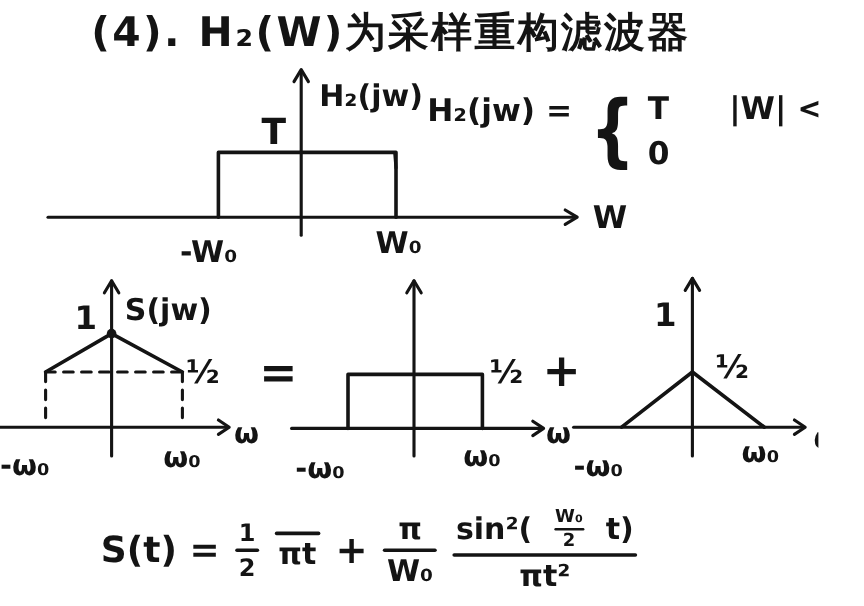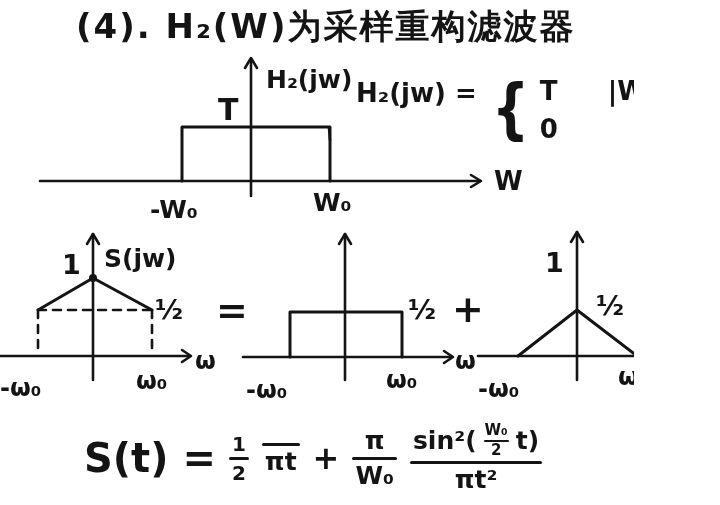--- a/index.html
+++ b/index.html
@@ -1,18 +1,18 @@
 <!DOCTYPE html>
 <html><head>
 <meta charset="utf-8">
 <style>
   html,body{margin:0;padding:0;background:#ffffff;}
   .canvas{
     position:relative;width:634px;height:505px;background:#ffffff;
-    font-family:"DejaVu Sans", sans-serif;color:#141414;overflow:hidden;
+    font-family:"DejaVu Sans", sans-serif;color:#141414;overflow:hidden;padding-left:48px;
   }
   .hw{font-weight:bold;color:#141414;}
   .title{
     position:absolute;left:76px;top:4px;font-size:34px;font-weight:bold;
     letter-spacing:2px;white-space:nowrap;
   }
   svg{position:absolute;}
   svg text{font-family:"DejaVu Sans", sans-serif;font-weight:bold;fill:#141414;}
   .stroke{stroke:#141414;stroke-width:3;fill:none;stroke-linecap:round;stroke-linejoin:round;}
   .thin{stroke-width:2.6;}
@@ -25,27 +25,27 @@
   .def-brace{font-size:66px;font-weight:bold;line-height:78px;margin:2px 6px 0 10px;transform:scaleX(.8);}
   .def-cases{display:flex;flex-direction:column;gap:8px;margin-top:8px;}
   .def-row{display:flex;align-items:baseline;}
   .def-val{font-size:26px;font-weight:bold;width:68px;}
   .def-cond{font-size:26px;font-weight:bold;white-space:nowrap;}
   
   .formula{
     position:absolute;left:84px;top:412px;height:92px;
     display:flex;align-items:center;gap:13px;font-weight:bold;
   }
-  .f-lhs{font-size:40px;white-space:nowrap;}
+  .f-lhs{font-size:30px;white-space:nowrap;}
   .frac{display:inline-flex;flex-direction:column;align-items:center;}
   .frac .bar{align-self:stretch;height:3px;background:#141414;border-radius:2px;margin:2px 0;}
   .frac .num,.frac .den{font-size:25px;line-height:1.1;white-space:nowrap;padding:0 3px;}
   .frac.small .num,.frac.small .den{font-size:20px;}
   .f-plus{font-size:32px;}
-  .nrow{display:flex;align-items:center;gap:6px;font-size:25px;}
+  .nrow{display:flex;align-items:center;gap:17px;font-size:25px;}
   .frac.inner{margin:0 1px;}
   .frac.inner .num,.frac.inner .den{font-size:15px;line-height:1.05;padding:0 1px;}
   .frac.inner .bar{height:2px;margin:1px 0;}
 </style>
 </head>
 <body>
 
 <div class="canvas">
 
   <div class="title hw">(4). H₂(W)为采样重构滤波器</div>

